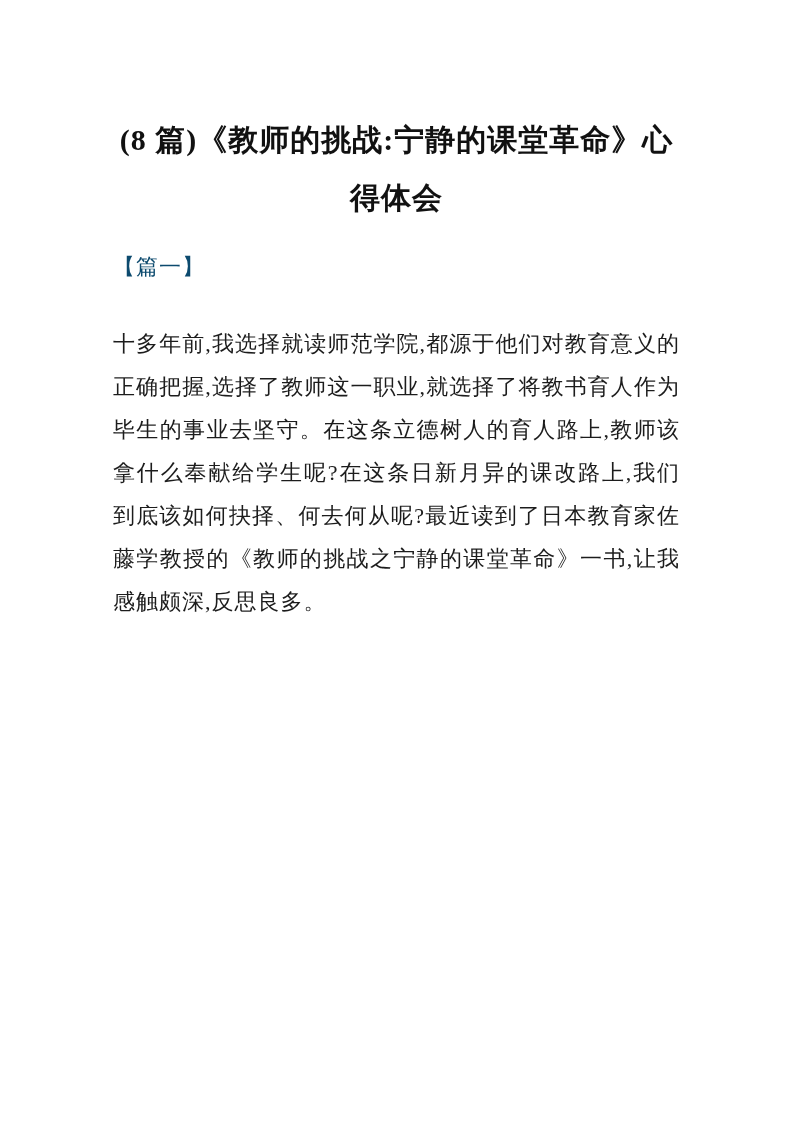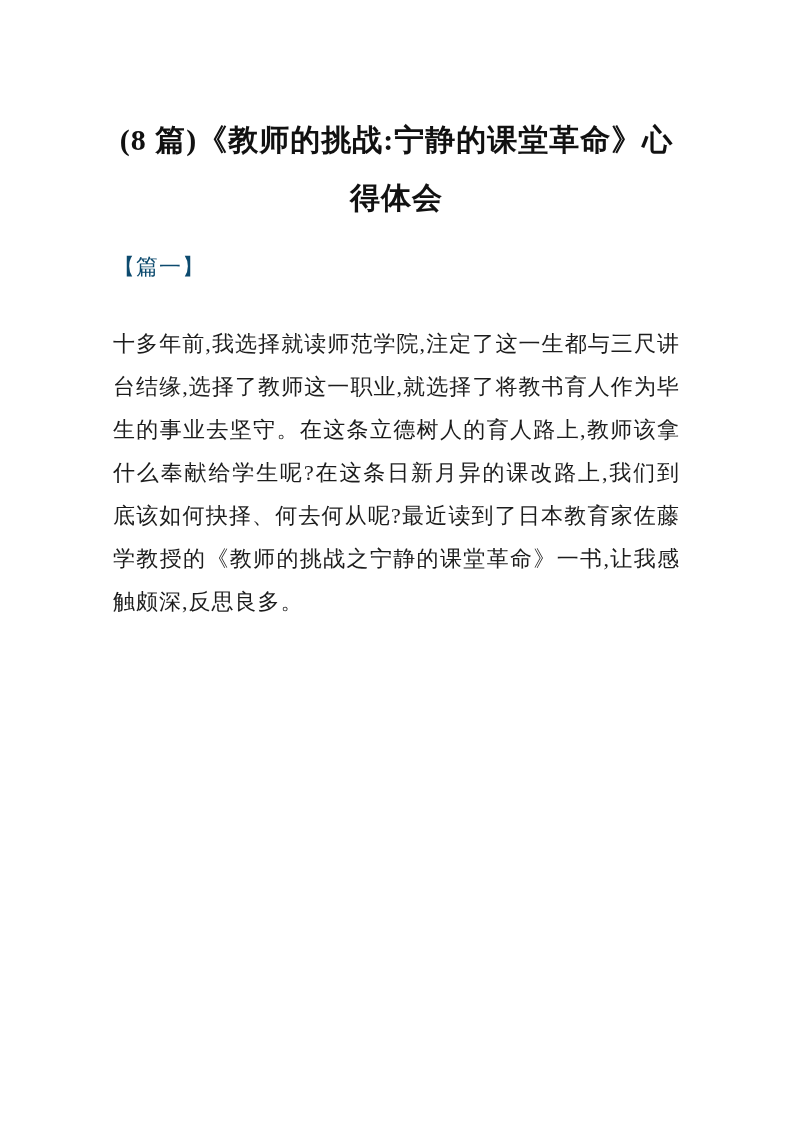--- a/index.html
+++ b/index.html
@@ -54,17 +54,17 @@
 </head>
 <body>
 
 <div class="page">
   <div class="content">
 
     <h1 class="doc-title">(8 篇)《教师的挑战:宁静的课堂革命》心得体会</h1>
 
     <div class="section-heading">【篇一】</div>
 
-    <p class="paragraph">十多年前,我选择就读师范学院,注定了这一生都与三尺讲台结缘,选择了教师这一职业,就选择了将教书育人作为毕生的事业去坚守。在这条立德树人的育人路上,教师该拿什么奉献给学生呢?在这条日新月异的课改路上,我们到底该如何抉择、何去何从呢?最近读到了日本教育家佐藤学教授的《教师的挑战之宁静的课堂革命》一书,让我感触颇深,反思良多。</p>
+    <p class="paragraph">十多年前,我选择就读师范学院,都源于他们对教育意义的正确把握,选择了教师这一职业,就选择了将教书育人作为毕生的事业去坚守。在这条立德树人的育人路上,教师该拿什么奉献给学生呢?在这条日新月异的课改路上,我们到底该如何抉择、何去何从呢?最近读到了日本教育家佐藤学教授的《教师的挑战之宁静的课堂革命》一书,让我感触颇深,反思良多。</p>
 
 
   </div>
 </div>
 
 </body></html>

